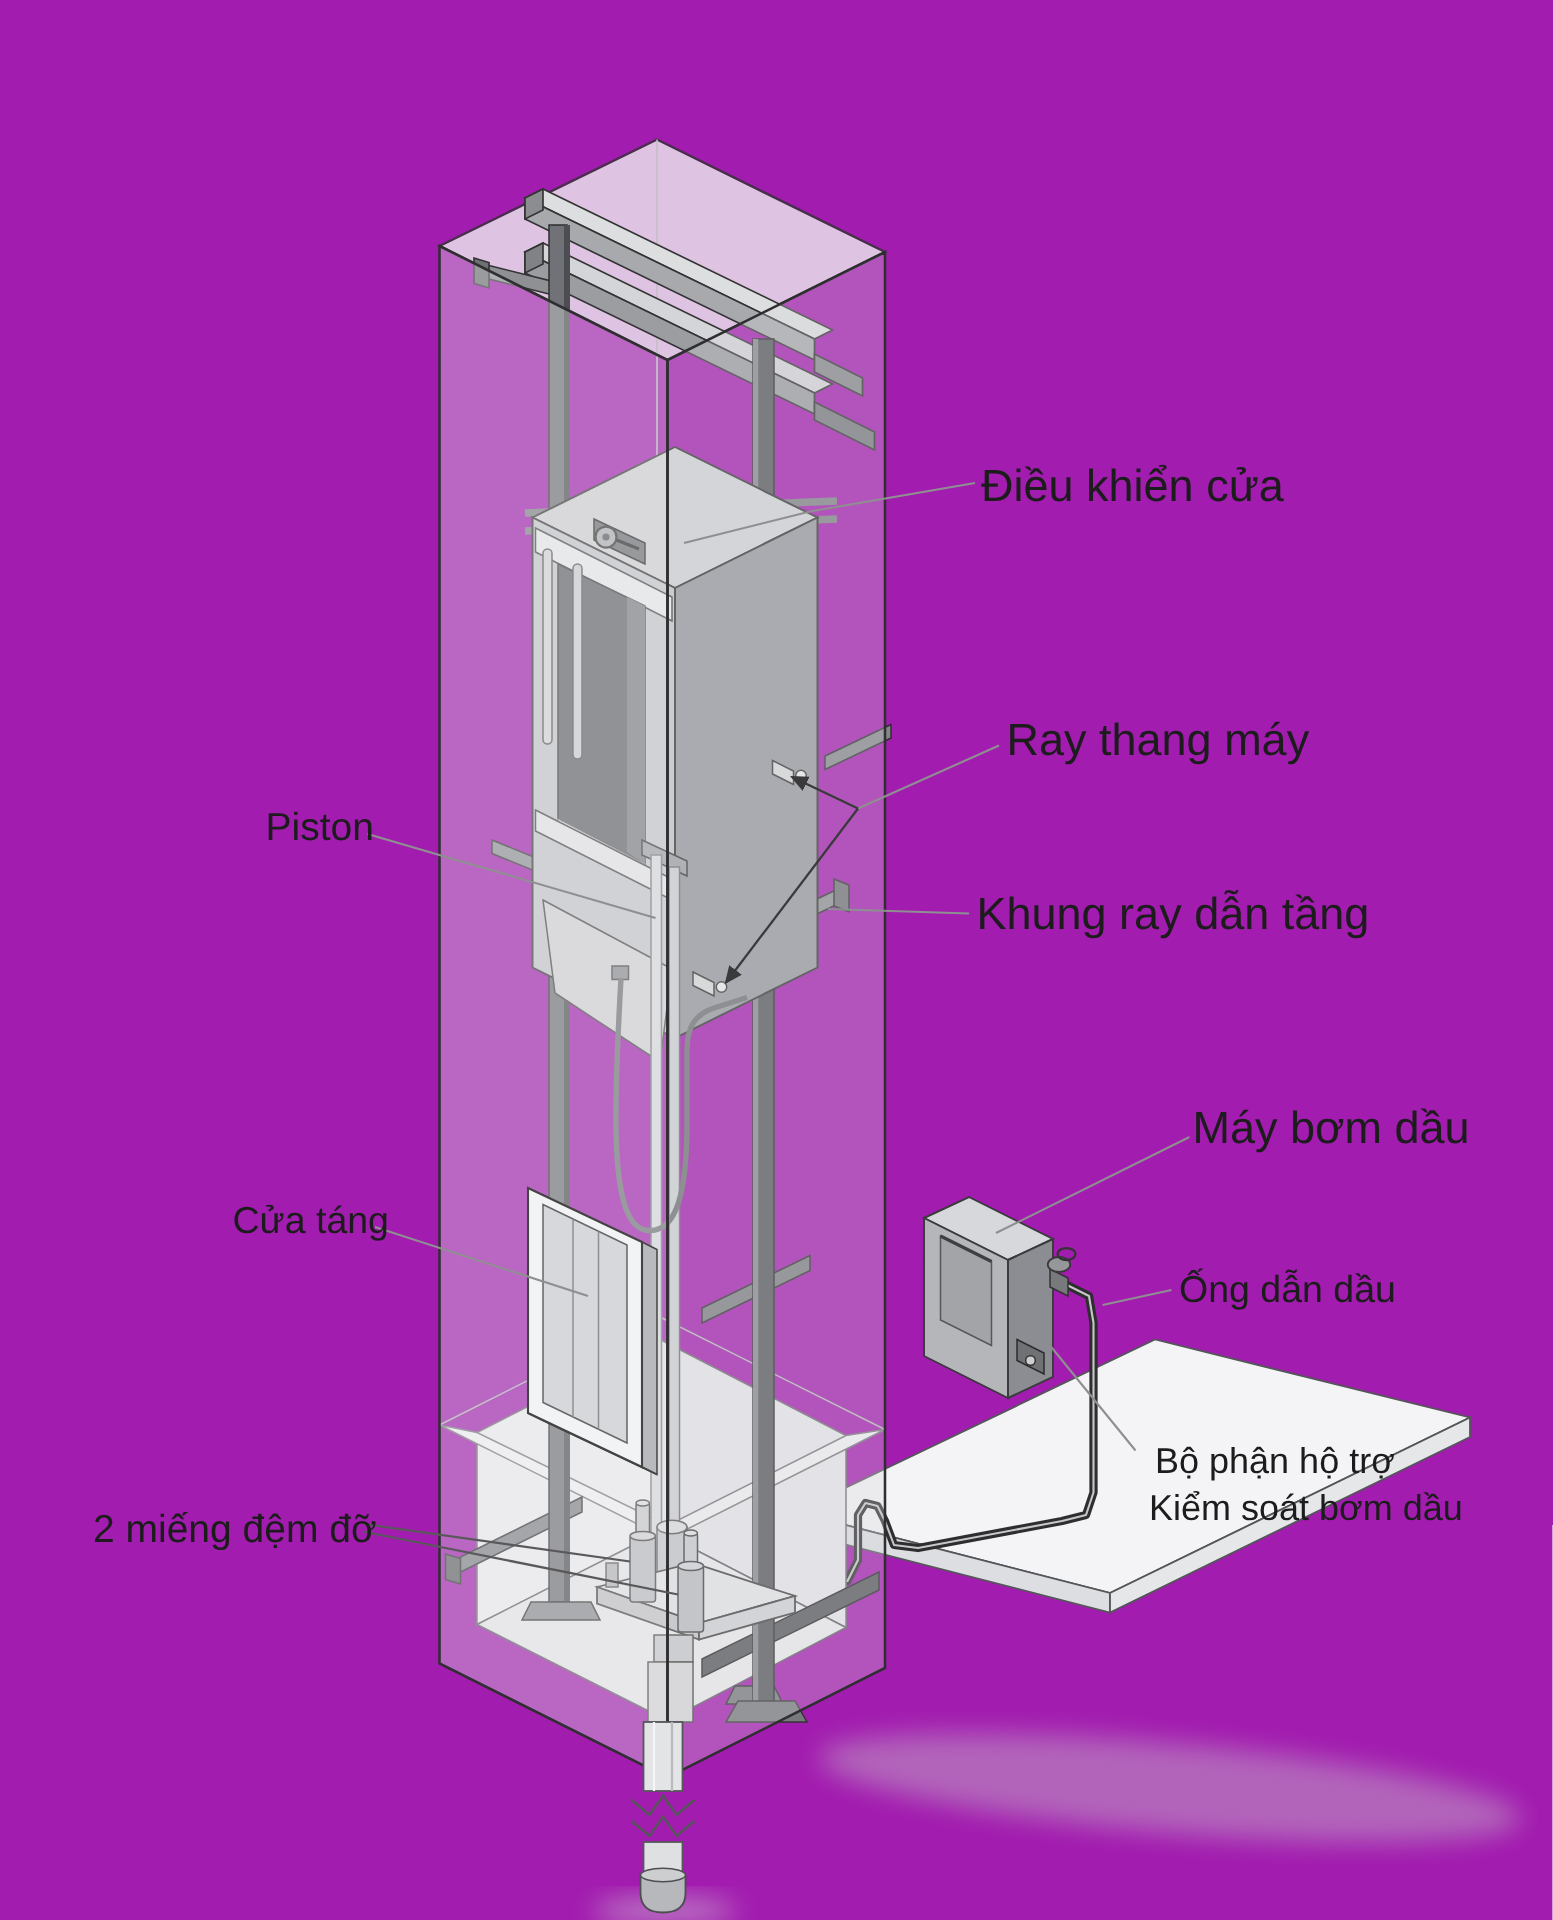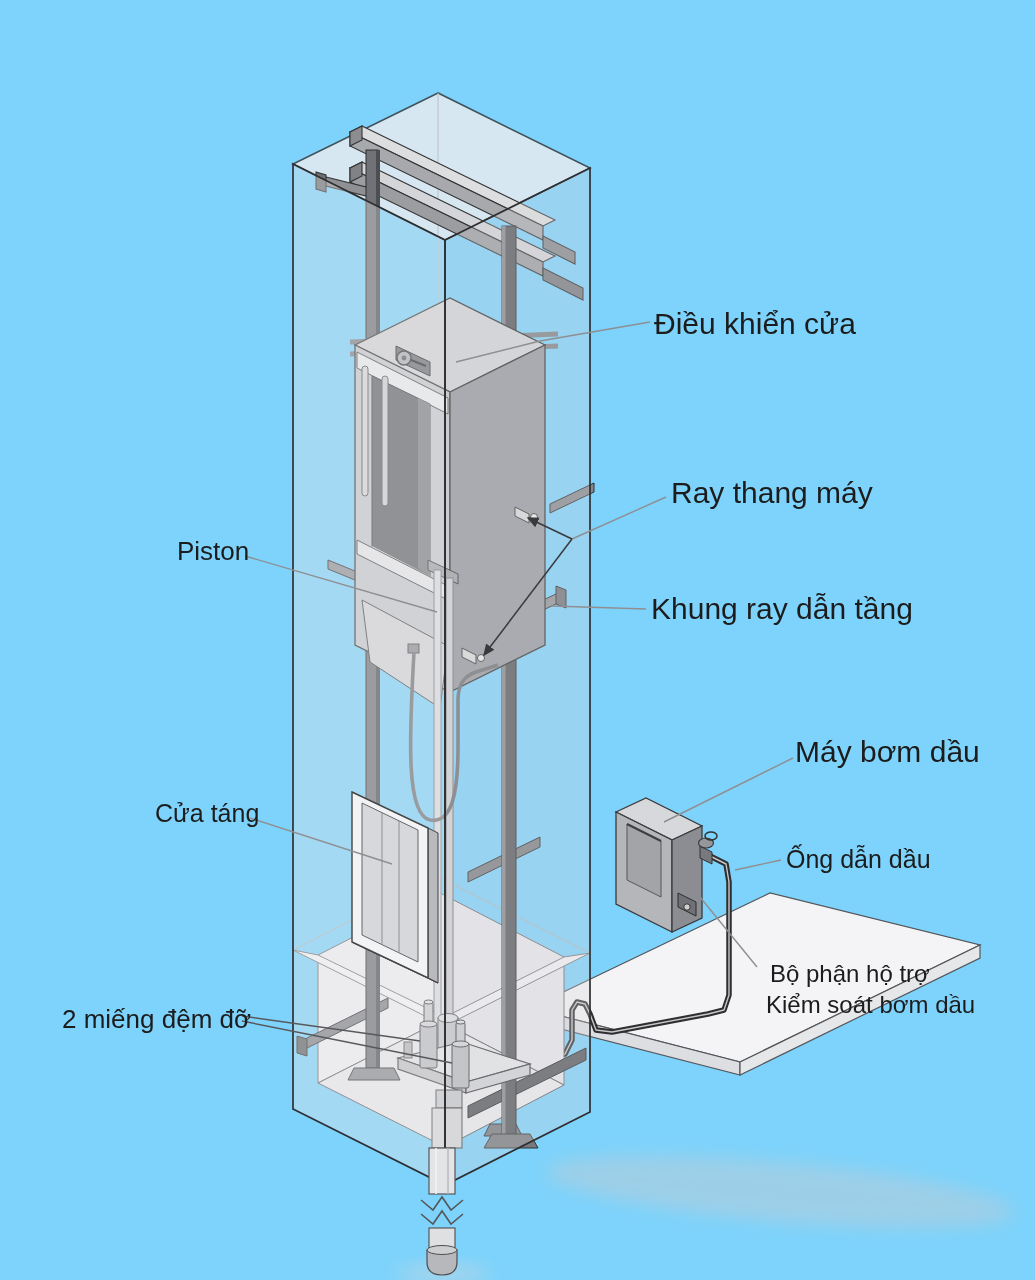--- a/index.html
+++ b/index.html
@@ -1,16 +1,16 @@
 <!DOCTYPE html>
 <html><head>
 <meta charset="utf-8">
 <style>
   html,body{margin:0;padding:0;background:#ffffff;}
-  .stage{position:relative;width:1035px;height:1280px;background:#7dd3fc;overflow:hidden;
+  .stage{position:relative;width:1035px;height:1280px;background:#a21caf;overflow:hidden;
          font-family:"Liberation Sans", sans-serif;}
   svg{position:absolute;left:0;top:0;}
   text{fill:#1c1c1c;font-family:"Liberation Sans", sans-serif;}
   .lbl-lg{font-size:30px;}
   .lbl-md{font-size:26px;}
   .lbl-sm{font-size:25px;}
   .lbl-xs{font-size:24px;}
 </style>
 </head>
 <body>

